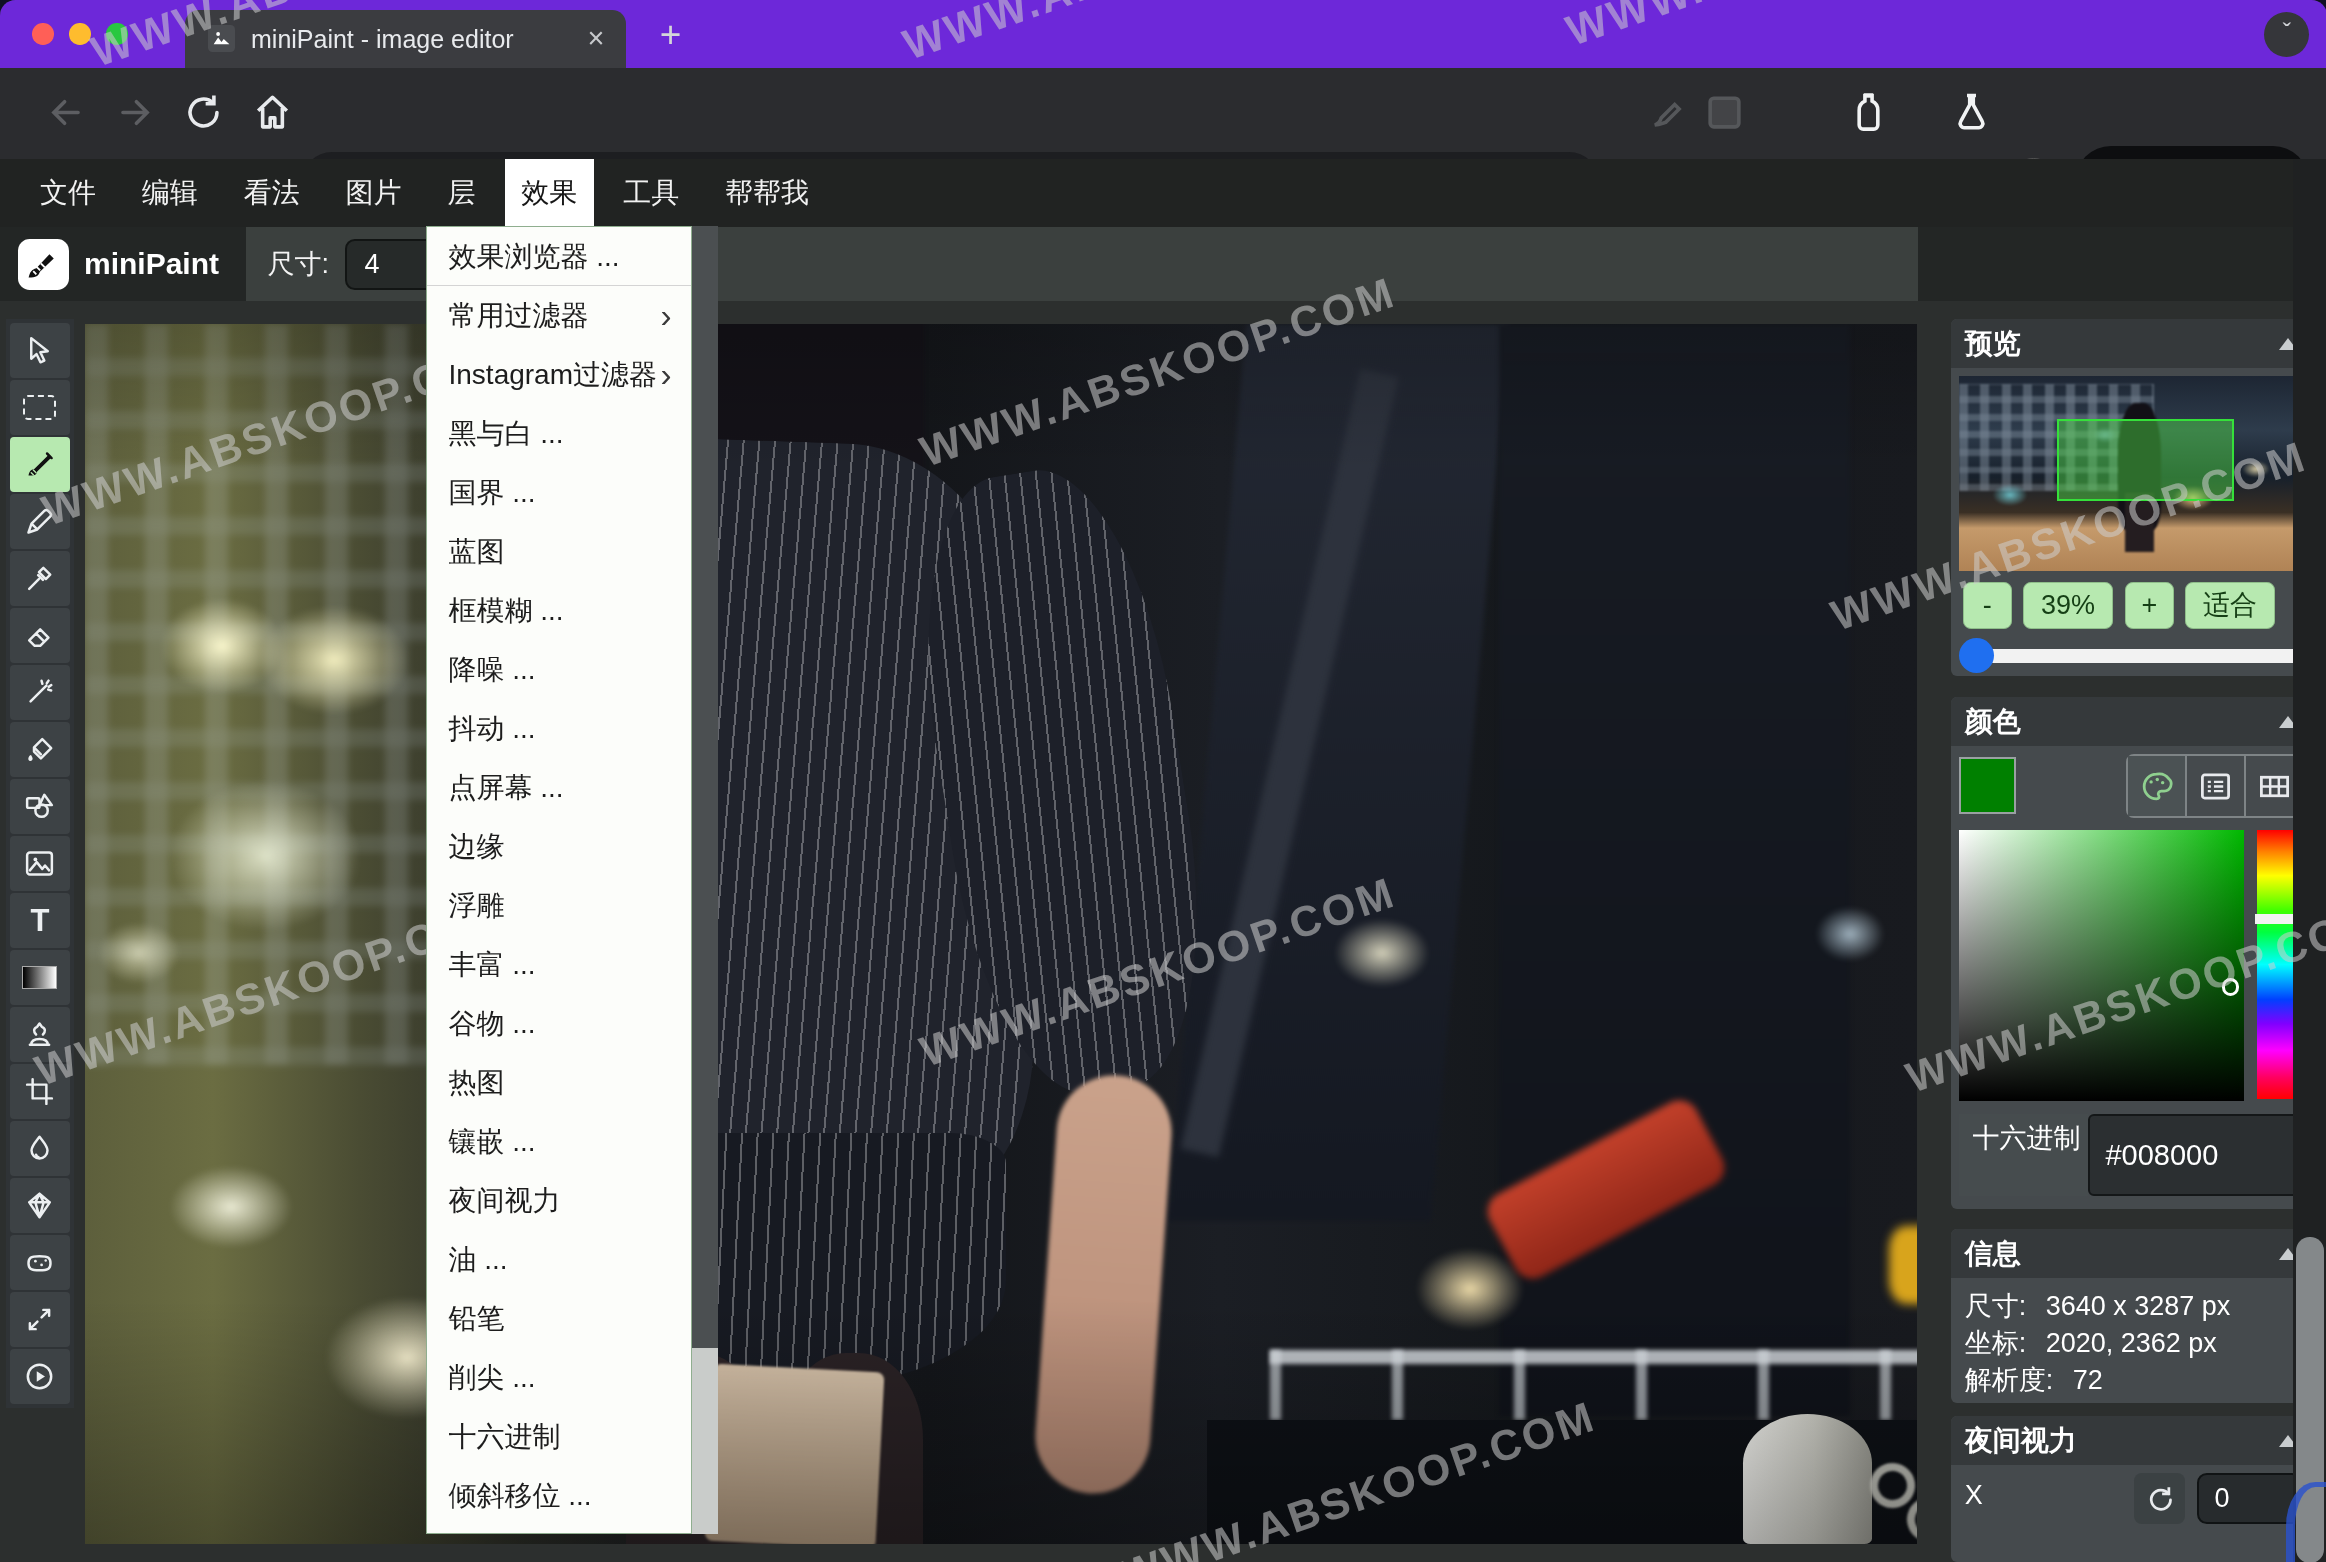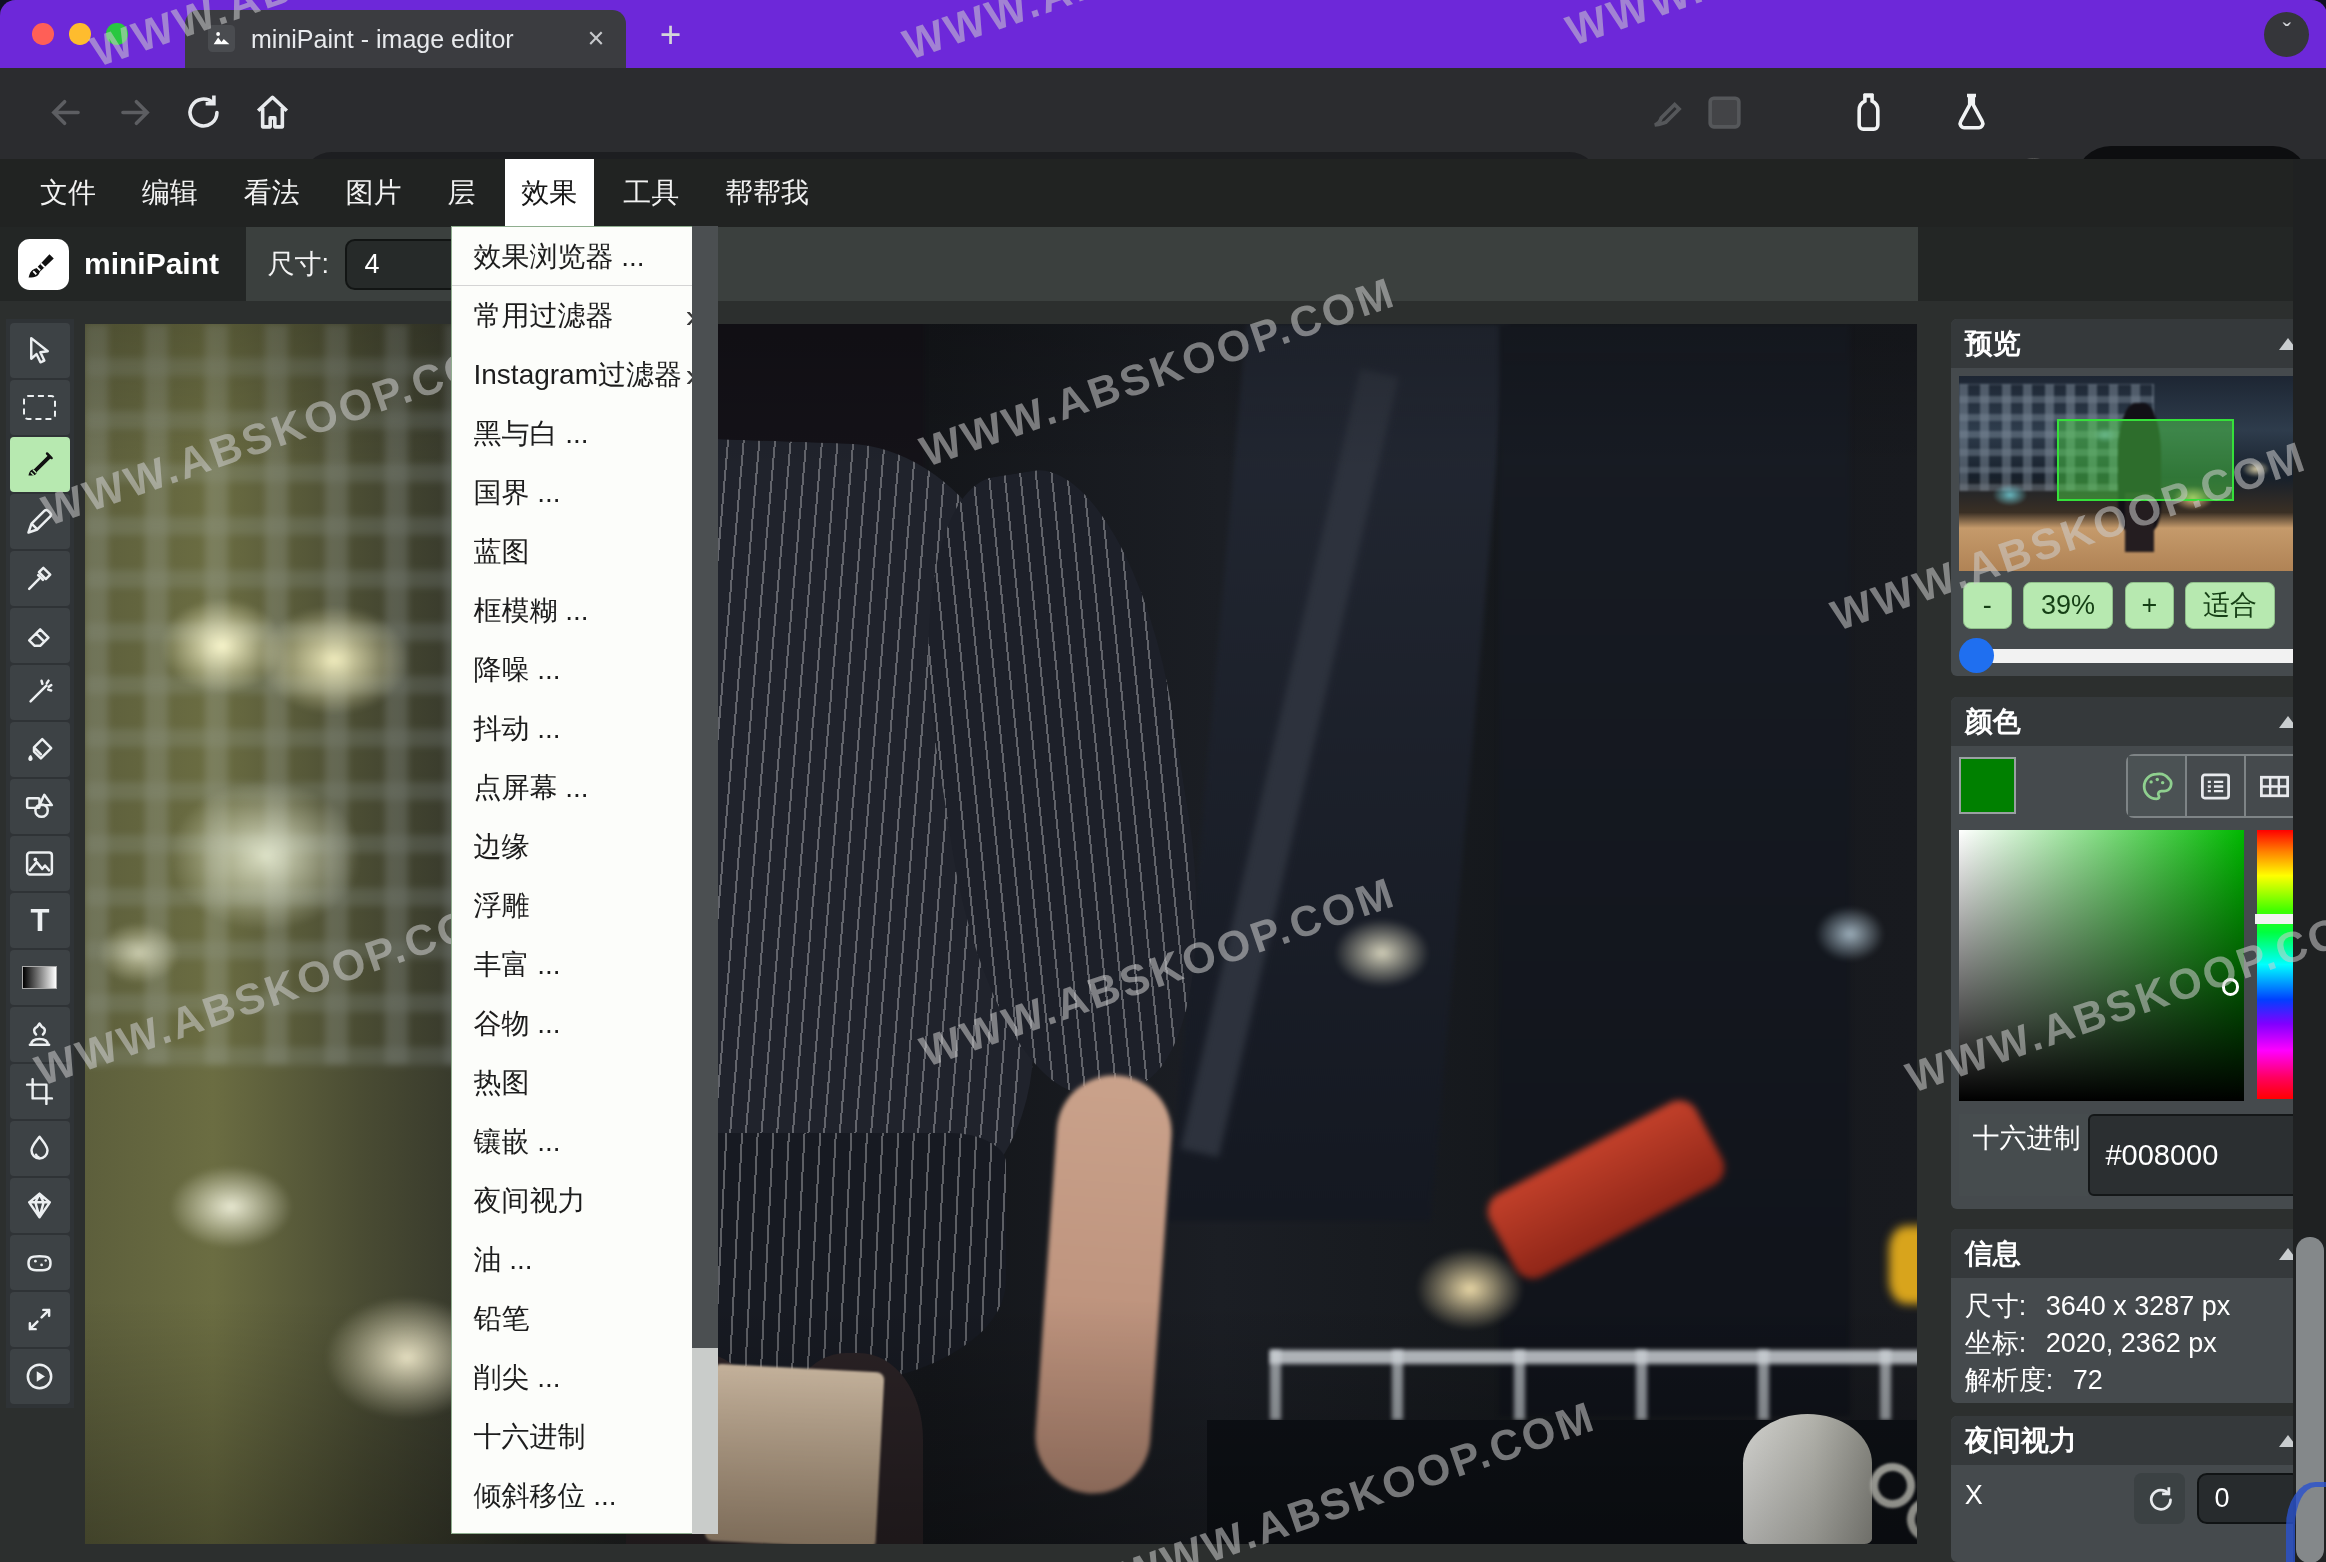--- a/index.html
+++ b/index.html
@@ -98,21 +98,21 @@
   #ph-leg2 { left:697px; top:1029px; width:141px; height:191px; background:#2a2225; border-radius:45% 45% 0 0; }
   #ph-arm { left:961px; top:751px; width:115px; height:419px; background:linear-gradient(180deg,#caa28b,#b58974); border-radius:59px; transform:rotate(4deg); filter:blur(2px); }
   #ph-bag { left:624px; top:1044px; width:171px; height:177px; background:linear-gradient(180deg,#d4c0a8,#b39b80); border-radius:7.8px; transform:rotate(3deg); filter:blur(1px); }
   #ph-bollard { left:1658px; top:1090px; width:129px; height:130px; background:linear-gradient(90deg,#f4f4f0,#cfcfc7 55%,#9e9e96); border-radius:50% 50% 6% 6% / 38% 38% 4% 4%; }
   .chain { width:45px; height:45px; border:8.8px solid rgba(208,208,200,.9); border-radius:50%; filter:blur(1px); }
   #ch1 { left:1785px; top:1139px; transform:rotate(25deg); } #ch2 { left:1822px; top:1173px; transform:rotate(-20deg); }
   #ph-vig { inset:0; background:linear-gradient(180deg,rgba(0,0,0,.18) 0,transparent 12%,transparent 80%,rgba(0,0,0,.3) 100%); }
 
   
   #effects-menu { position:absolute; left:426px; top:226px; width:293px; height:1308px; z-index:50; }
-  #effects-list { position:absolute; left:0; top:0; width:266px; height:1308px; background:#fcfdfa; border:1px solid #8fae8f; list-style:none; overflow:hidden;margin-left:25px; }
+  #effects-list { position:absolute; left:0; top:0; width:266px; height:1308px; background:#fcfdfa; border:1px solid #8fae8f; list-style:none; overflow:hidden; }
   #effects-list li { position:relative; height:59px; line-height:59px; padding-left:21.5px; font-size:28px; color:#1d1d1d; white-space:nowrap; }
   #effects-list li.separator-after { border-bottom:1px solid #d4d4d4; }
   #effects-list .chev { position:absolute; right:19.5px; top:0; font-size:33px; color:#3a3a3a; }
   #effects-scrollbar { position:absolute; left:266px; top:0; width:26px; height:1308px; background:#c9ccca; }
   #effects-thumb { position:absolute; left:0; top:0; width:26px; height:1122px; background:#4b4f51; }
 
   
   .panel { position:absolute; left:1931px; width:362px; background:#454a4d; border-radius:5.9px;margin-left:20px; }
   .panel-head { position:relative; height:49px; background:#35393b; border-radius:5.9px 5.9px 0 0; }
   .panel-head .ptitle { position:absolute; left:13.7px; top:0; line-height:49px; font-size:28px; font-weight:bold; color:#fff; }

